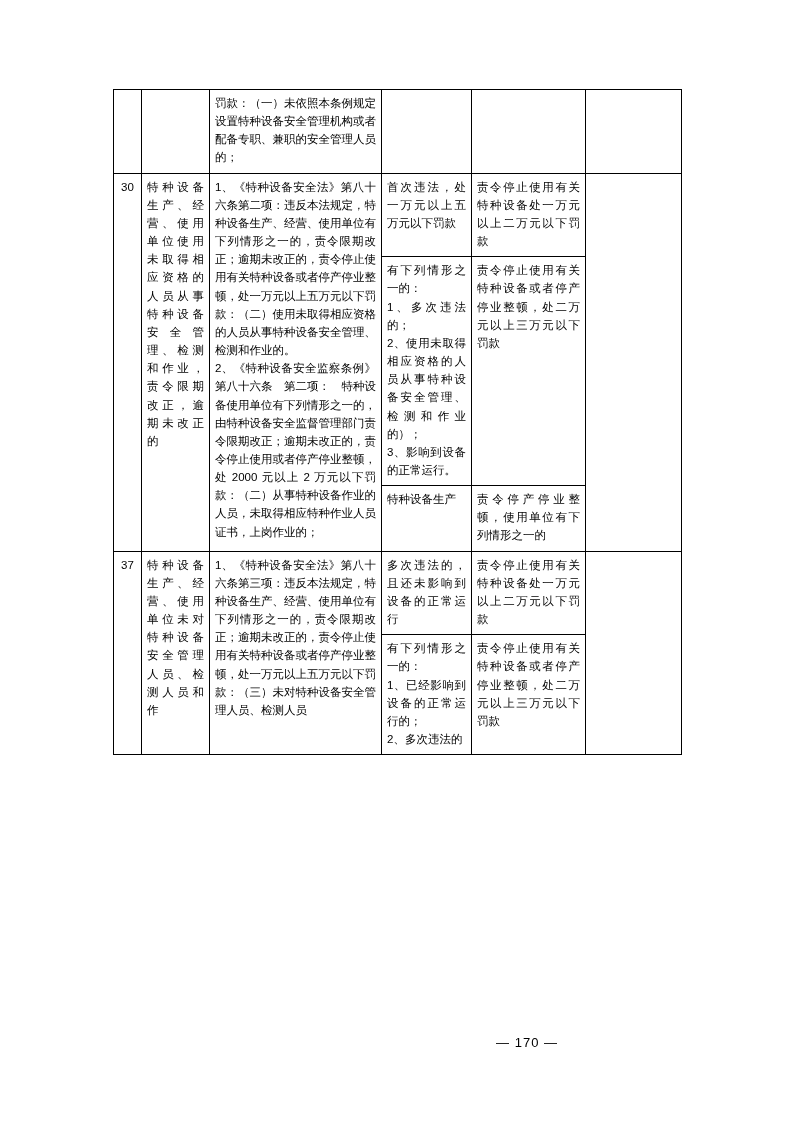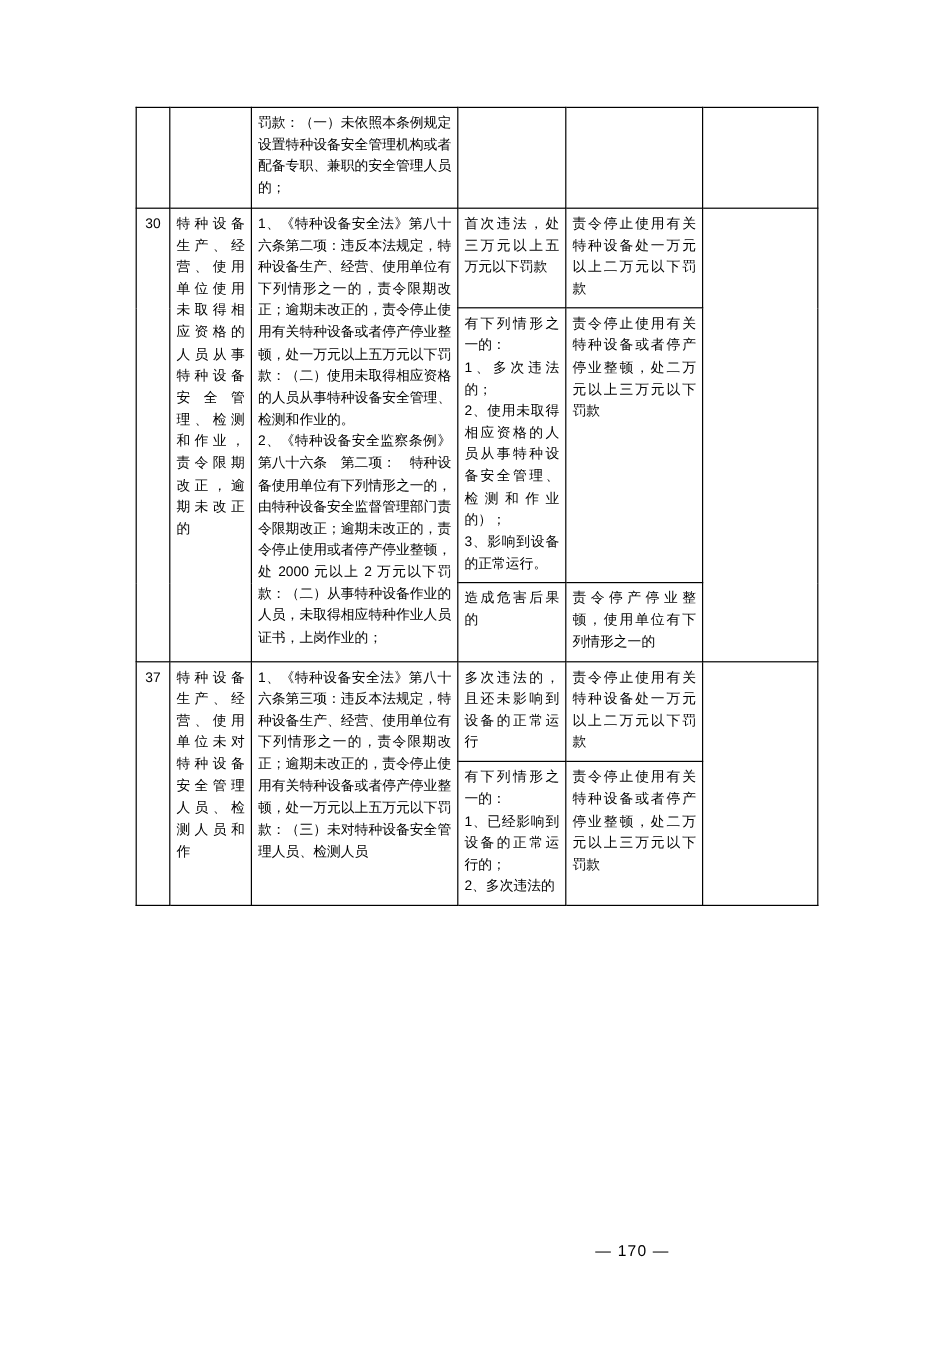--- a/index.html
+++ b/index.html
@@ -96,33 +96,33 @@
         <td class="c-cond"></td>
         <td class="c-result"></td>
         <td class="c-remark"></td>
       </tr>
 
       <tr>
         <td class="c-num" rowspan="3">30</td>
         <td class="c-name" rowspan="3">特种设备生产、经营、使用单位使用未取得相应资格的人员从事特种设备安全管理、检测和作业，责令限期改正，逾期未改正的</td>
         <td class="c-basis" rowspan="3" style="white-space:pre-wrap">1、《特种设备安全法》第八十六条第二项：违反本法规定，特种设备生产、经营、使用单位有下列情形之一的，责令限期改正；逾期未改正的，责令停止使用有关特种设备或者停产停业整顿，处一万元以上五万元以下罚款：（二）使用未取得相应资格的人员从事特种设备安全管理、检测和作业的。
 2、《特种设备安全监察条例》第八十六条　第二项：　特种设备使用单位有下列情形之一的，由特种设备安全监督管理部门责令限期改正；逾期未改正的，责令停止使用或者停产停业整顿，处 2000 元以上 2 万元以下罚款：（二）从事特种设备作业的人员，未取得相应特种作业人员证书，上岗作业的；</td>
-        <td class="c-cond">首次违法，处三万元以上五万元以下罚款</td>
+        <td class="c-cond">首次违法，处一万元以上五万元以下罚款</td>
         <td class="c-result">责令停止使用有关特种设备处一万元以上二万元以下罚款</td>
         <td class="c-remark" rowspan="3"></td>
       </tr>
       <tr>
         <td class="c-cond" style="white-space:pre-wrap">有下列情形之一的：
 1、多次违法的；
 2、使用未取得相应资格的人员从事特种设备安全管理、检测和作业的）；
 3、影响到设备的正常运行。</td>
         <td class="c-result">责令停止使用有关特种设备或者停产停业整顿，处二万元以上三万元以下罚款</td>
       </tr>
       <tr>
-        <td class="c-cond">造成危害后果的</td>
+        <td class="c-cond">特种设备生产</td>
         <td class="c-result">责令停产停业整顿，使用单位有下列情形之一的</td>
       </tr>
 
       <tr>
         <td class="c-num" rowspan="2">37</td>
         <td class="c-name" rowspan="2">特种设备生产、经营、使用单位未对特种设备安全管理人员、检测人员和作</td>
         <td class="c-basis" rowspan="2">1、《特种设备安全法》第八十六条第三项：违反本法规定，特种设备生产、经营、使用单位有下列情形之一的，责令限期改正；逾期未改正的，责令停止使用有关特种设备或者停产停业整顿，处一万元以上五万元以下罚款：（三）未对特种设备安全管理人员、检测人员</td>
         <td class="c-cond">多次违法的，且还未影响到设备的正常运行</td>
         <td class="c-result">责令停止使用有关特种设备处一万元以上二万元以下罚款</td>
         <td class="c-remark" rowspan="2"></td>

